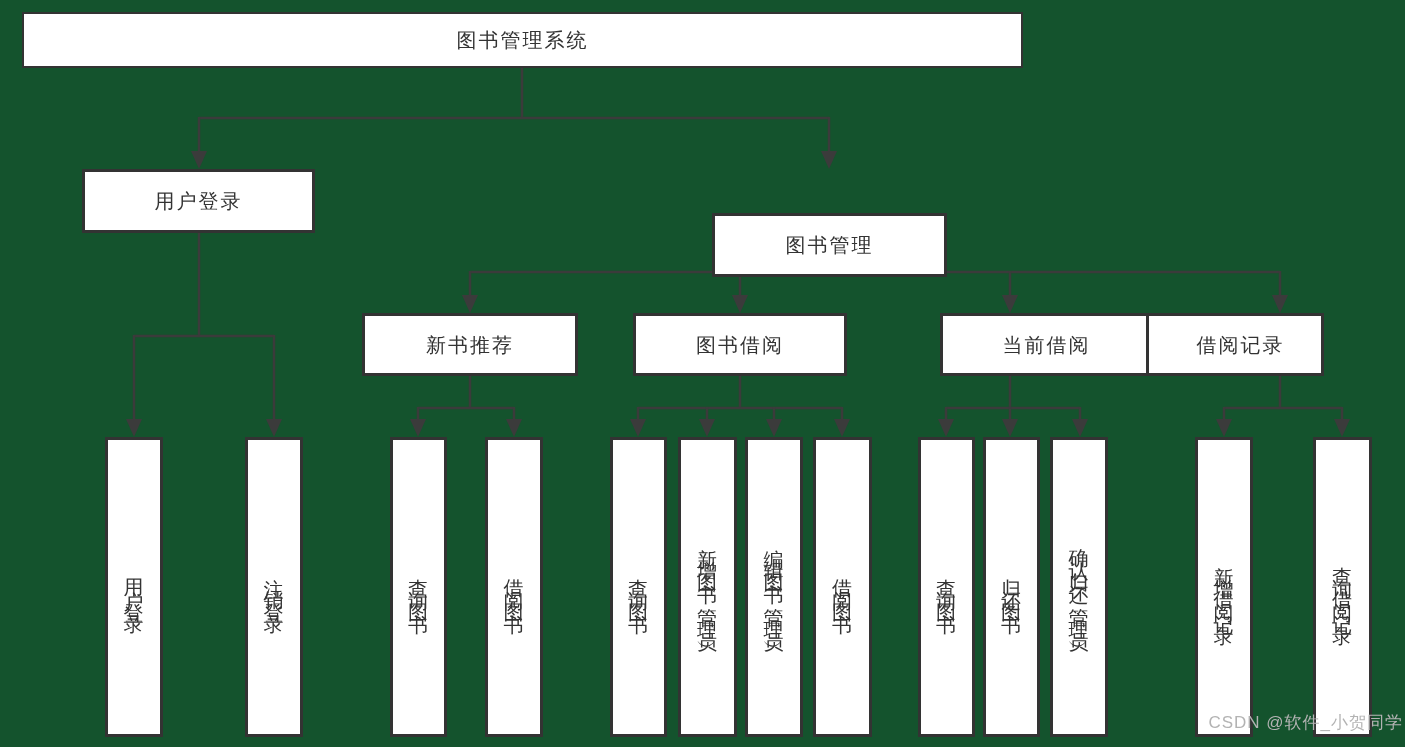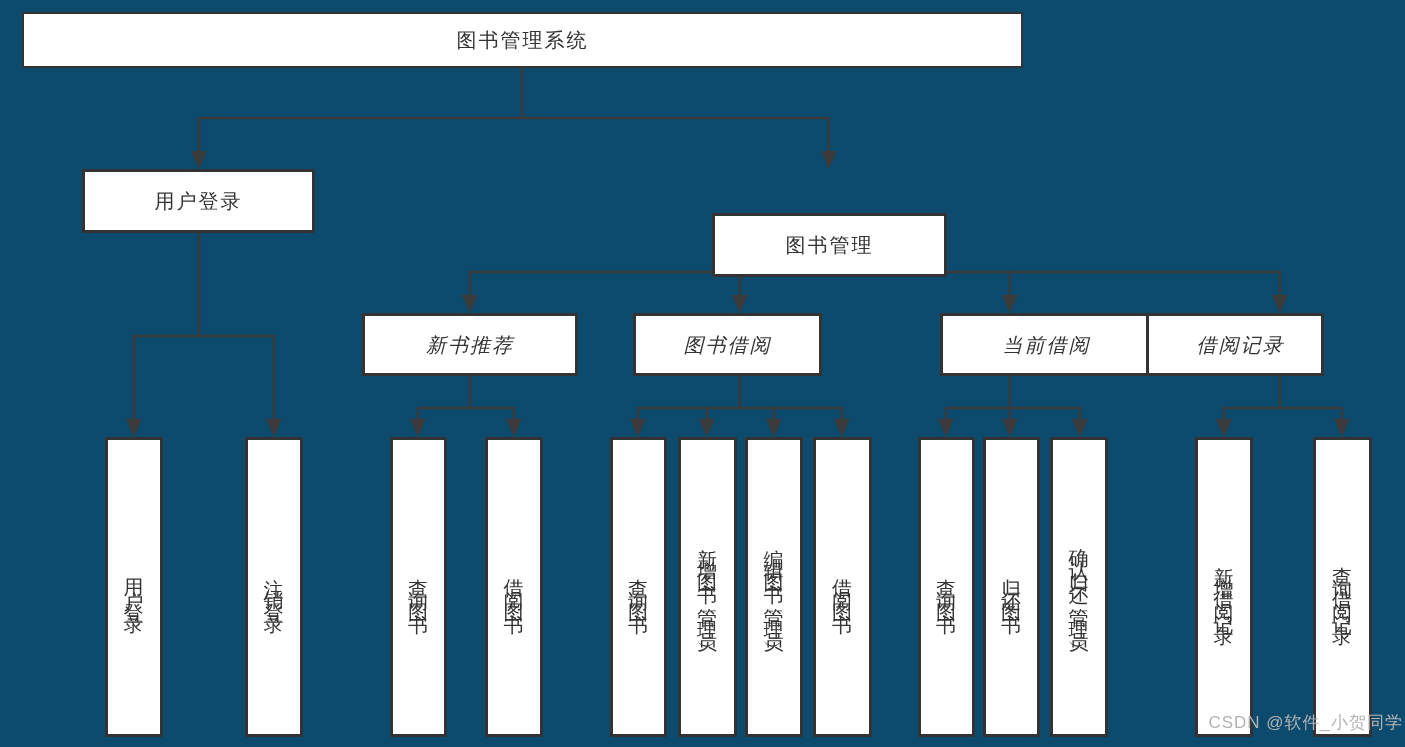--- a/index.html
+++ b/index.html
@@ -5,21 +5,21 @@
   html, body {
     margin: 0;
     padding: 0;
     background: #ffffff;
     font-family: "Liberation Sans", sans-serif;
   }
   #stage {
     position: relative;
     width: 1405px;
     height: 747px;
-    background: #0c4a6e;
+    background: #14532d;
     overflow: hidden;
     text-align: right;
   }
   #wires {
     position: absolute;
     left: 0; top: 0;
     width: 1405px;
     height: 747px;
   }
   .box {
@@ -31,23 +31,23 @@
     display: flex;
     align-items: center;
     justify-content: center;
     font-size: 20px;
     letter-spacing: 2px;
     line-height: 1;
   }
   .root  { left: 22px;  top: 12px;  width: 1001px; height: 56px; border-width: 2.5px; }
   .l2a   { left: 82px;  top: 169px; width: 233px;  height: 64px; }
   .l2b   { left: 712px; top: 169px; width: 235px;  height: 64px; margin-top: 44px; }
-  .l3    { top: 313px; height: 63px; font-style: italic; }
+  .l3    { top: 313px; height: 63px; }
   .l3a   { left: 362px;  width: 216px; }
-  .l3b   { left: 633px;  width: 189px; }
+  .l3b   { left: 633px;  width: 214px; }
   .l3c   { left: 903px;  width: 213px; margin-left: 37px; }
   .l3d   { left: 1146px; width: 178px; padding-left: 11px; }
   .leaf {
     top: 437px;
     height: 300px;
     writing-mode: vertical-rl;
     text-orientation: mixed;
     letter-spacing: 12px;
     padding: 4px 0;
   }

